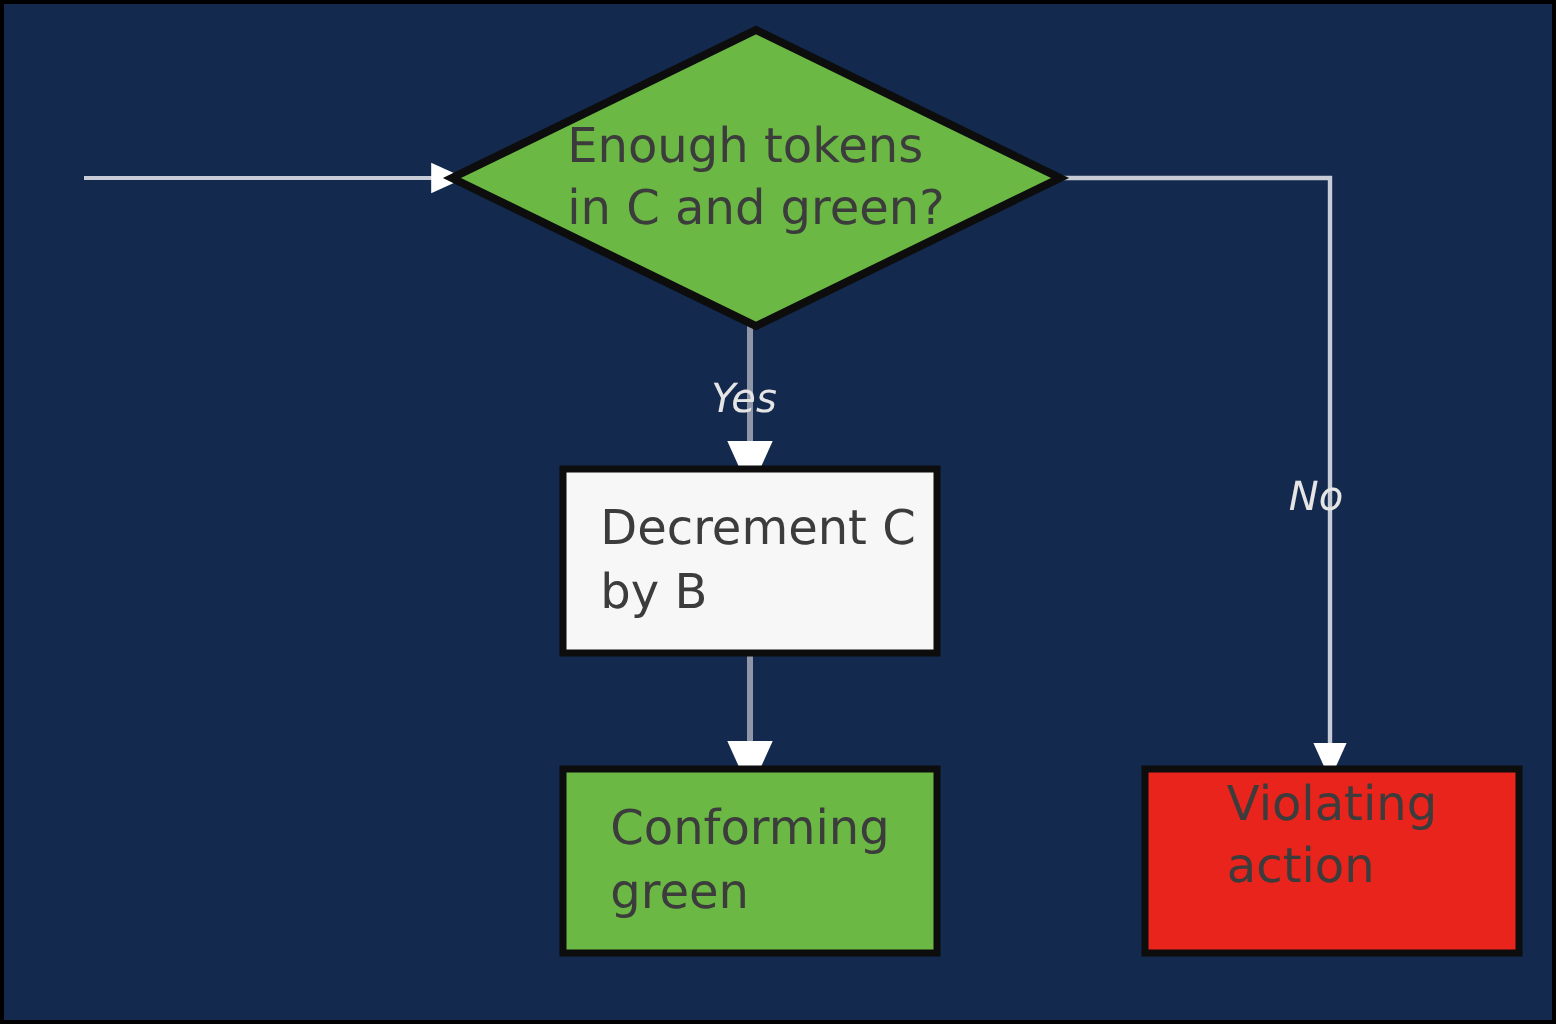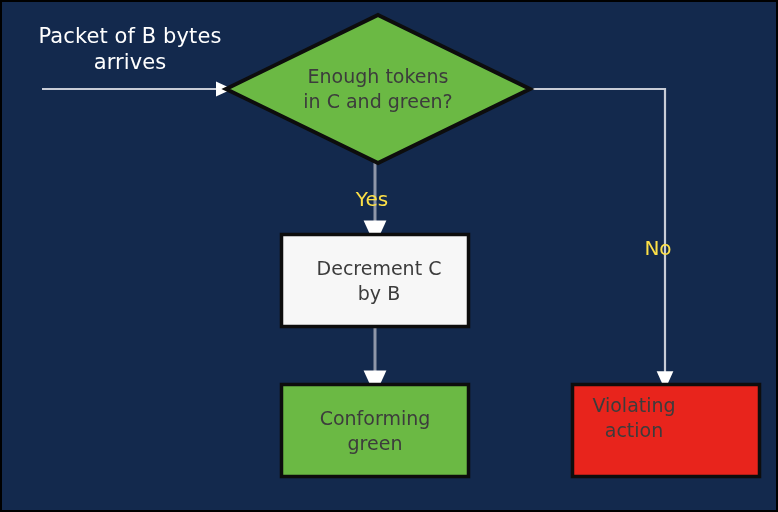--- a/index.html
+++ b/index.html
@@ -31,35 +31,35 @@
     position: absolute;
     color: #ffffff;
     font-size: 21px;
     line-height: 1.22;
     text-align: center;
     white-space: pre-line;
     letter-spacing: 0.1px;
   }
   .edge-label {
     position: absolute;
-    color: #fde047;
+    color: #e5e5e5;
     font-size: 20px;
     line-height: 1.1;
     text-align: center;
     white-space: nowrap;
+    font-style: italic;
   }
   
   .node-text {
     position: absolute;
     display: flex;
     align-items: center;
     justify-content: center;
-    text-align: center;
     color: #3c3c3c;
-    font-size: 19px;
+    font-size: 24px;
     line-height: 1.3;
     white-space: pre-line;
     pointer-events: none;
   }
 </style>
 </head>
 <body>
 
 <div id="canvas">
 
@@ -83,32 +83,30 @@
 
     <polygon points="376,13 528,87 376,161 224,87" fill="#6bb944" stroke="#0d0d0d" stroke-width="4" stroke-linejoin="miter"></polygon>
 
     <rect x="279.5" y="232.5" width="187" height="92" fill="#f7f7f7" stroke="#0d0d0d" stroke-width="3.5"></rect>
 
     <rect x="279.5" y="382.5" width="187" height="92" fill="#6bb944" stroke="#0d0d0d" stroke-width="3.5"></rect>
 
     <rect x="570.5" y="382.5" width="187" height="92" fill="#e8241c" stroke="#0d0d0d" stroke-width="3.5"></rect>
   </svg>
 
-  <div class="caption" style="left:30px; top:22px; width:196px;">Packet of B bytes
-arrives</div>
 
   <div class="node-text" style="left:224px; top:13px; width:304px; height:148px;">Enough tokens
 in C and green?</div>
 
   <div class="node-text" style="left:278px; top:231px; width:198px; height:95px;">Decrement C
 by B</div>
 
   <div class="node-text" style="left:278px; top:381px; width:190px; height:95px;">Conforming
 green</div>
 
-  <div class="node-text" style="left:537px; top:381px; width:190px; height:70px;">Violating
+  <div class="node-text" style="left:569px; top:381px; width:190px; height:70px;">Violating
 action</div>
 
   <div class="edge-label" style="left:348px; top:186px; width:44px;">Yes</div>
 
   <div class="edge-label" style="left:636px; top:235px; width:40px;">No</div>
 
 </div>
 
 </body></html>

